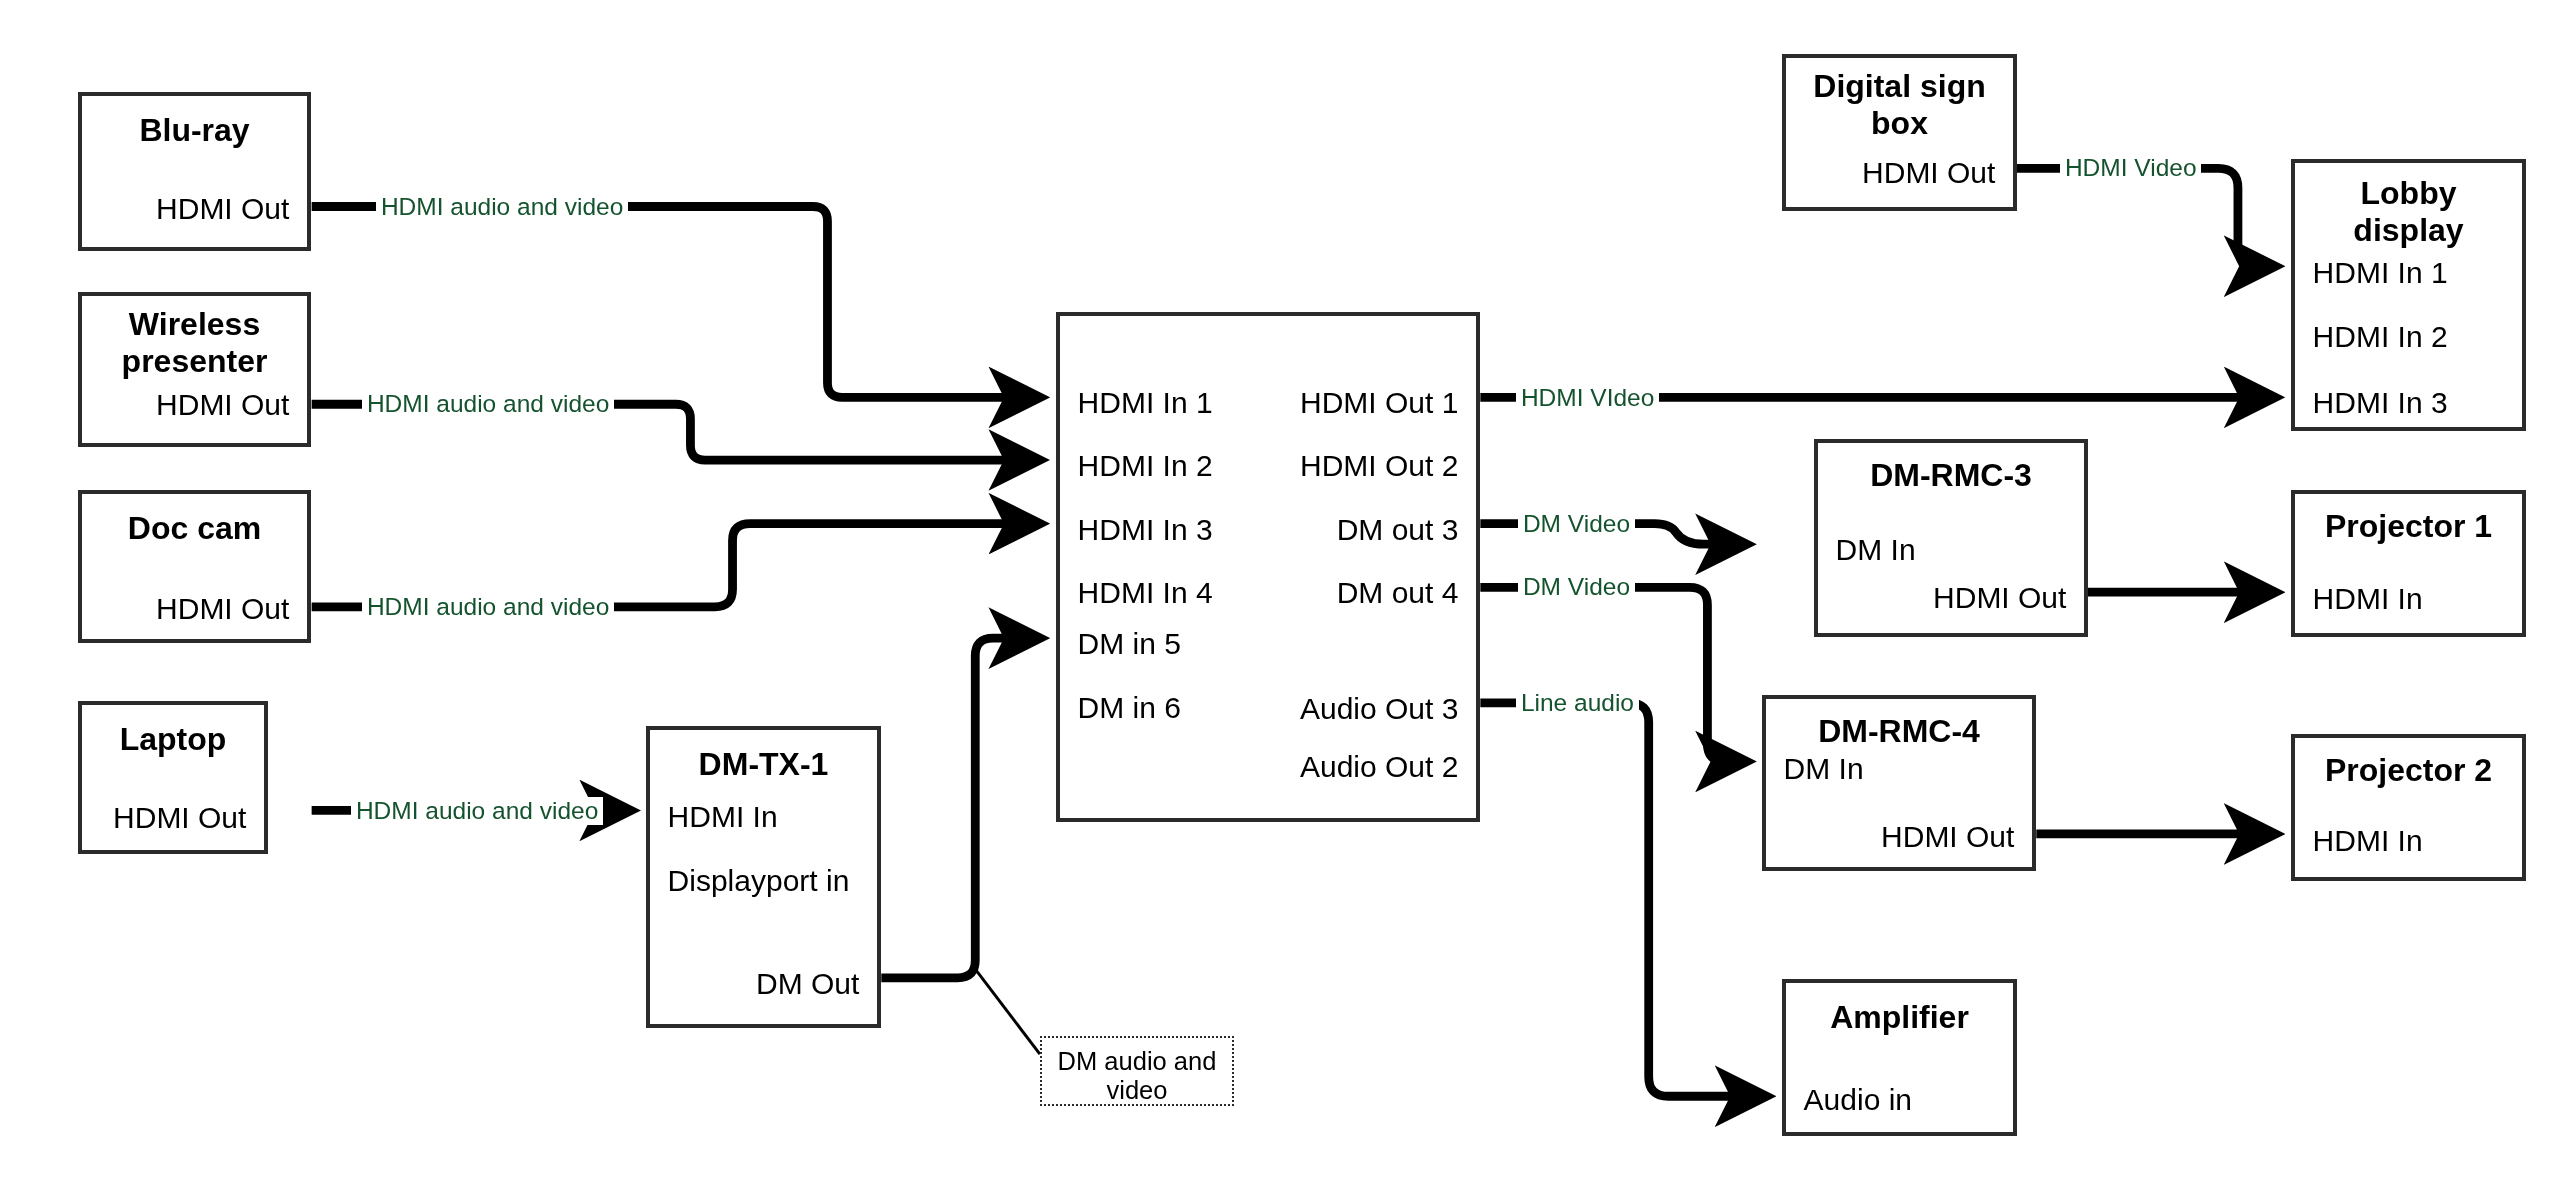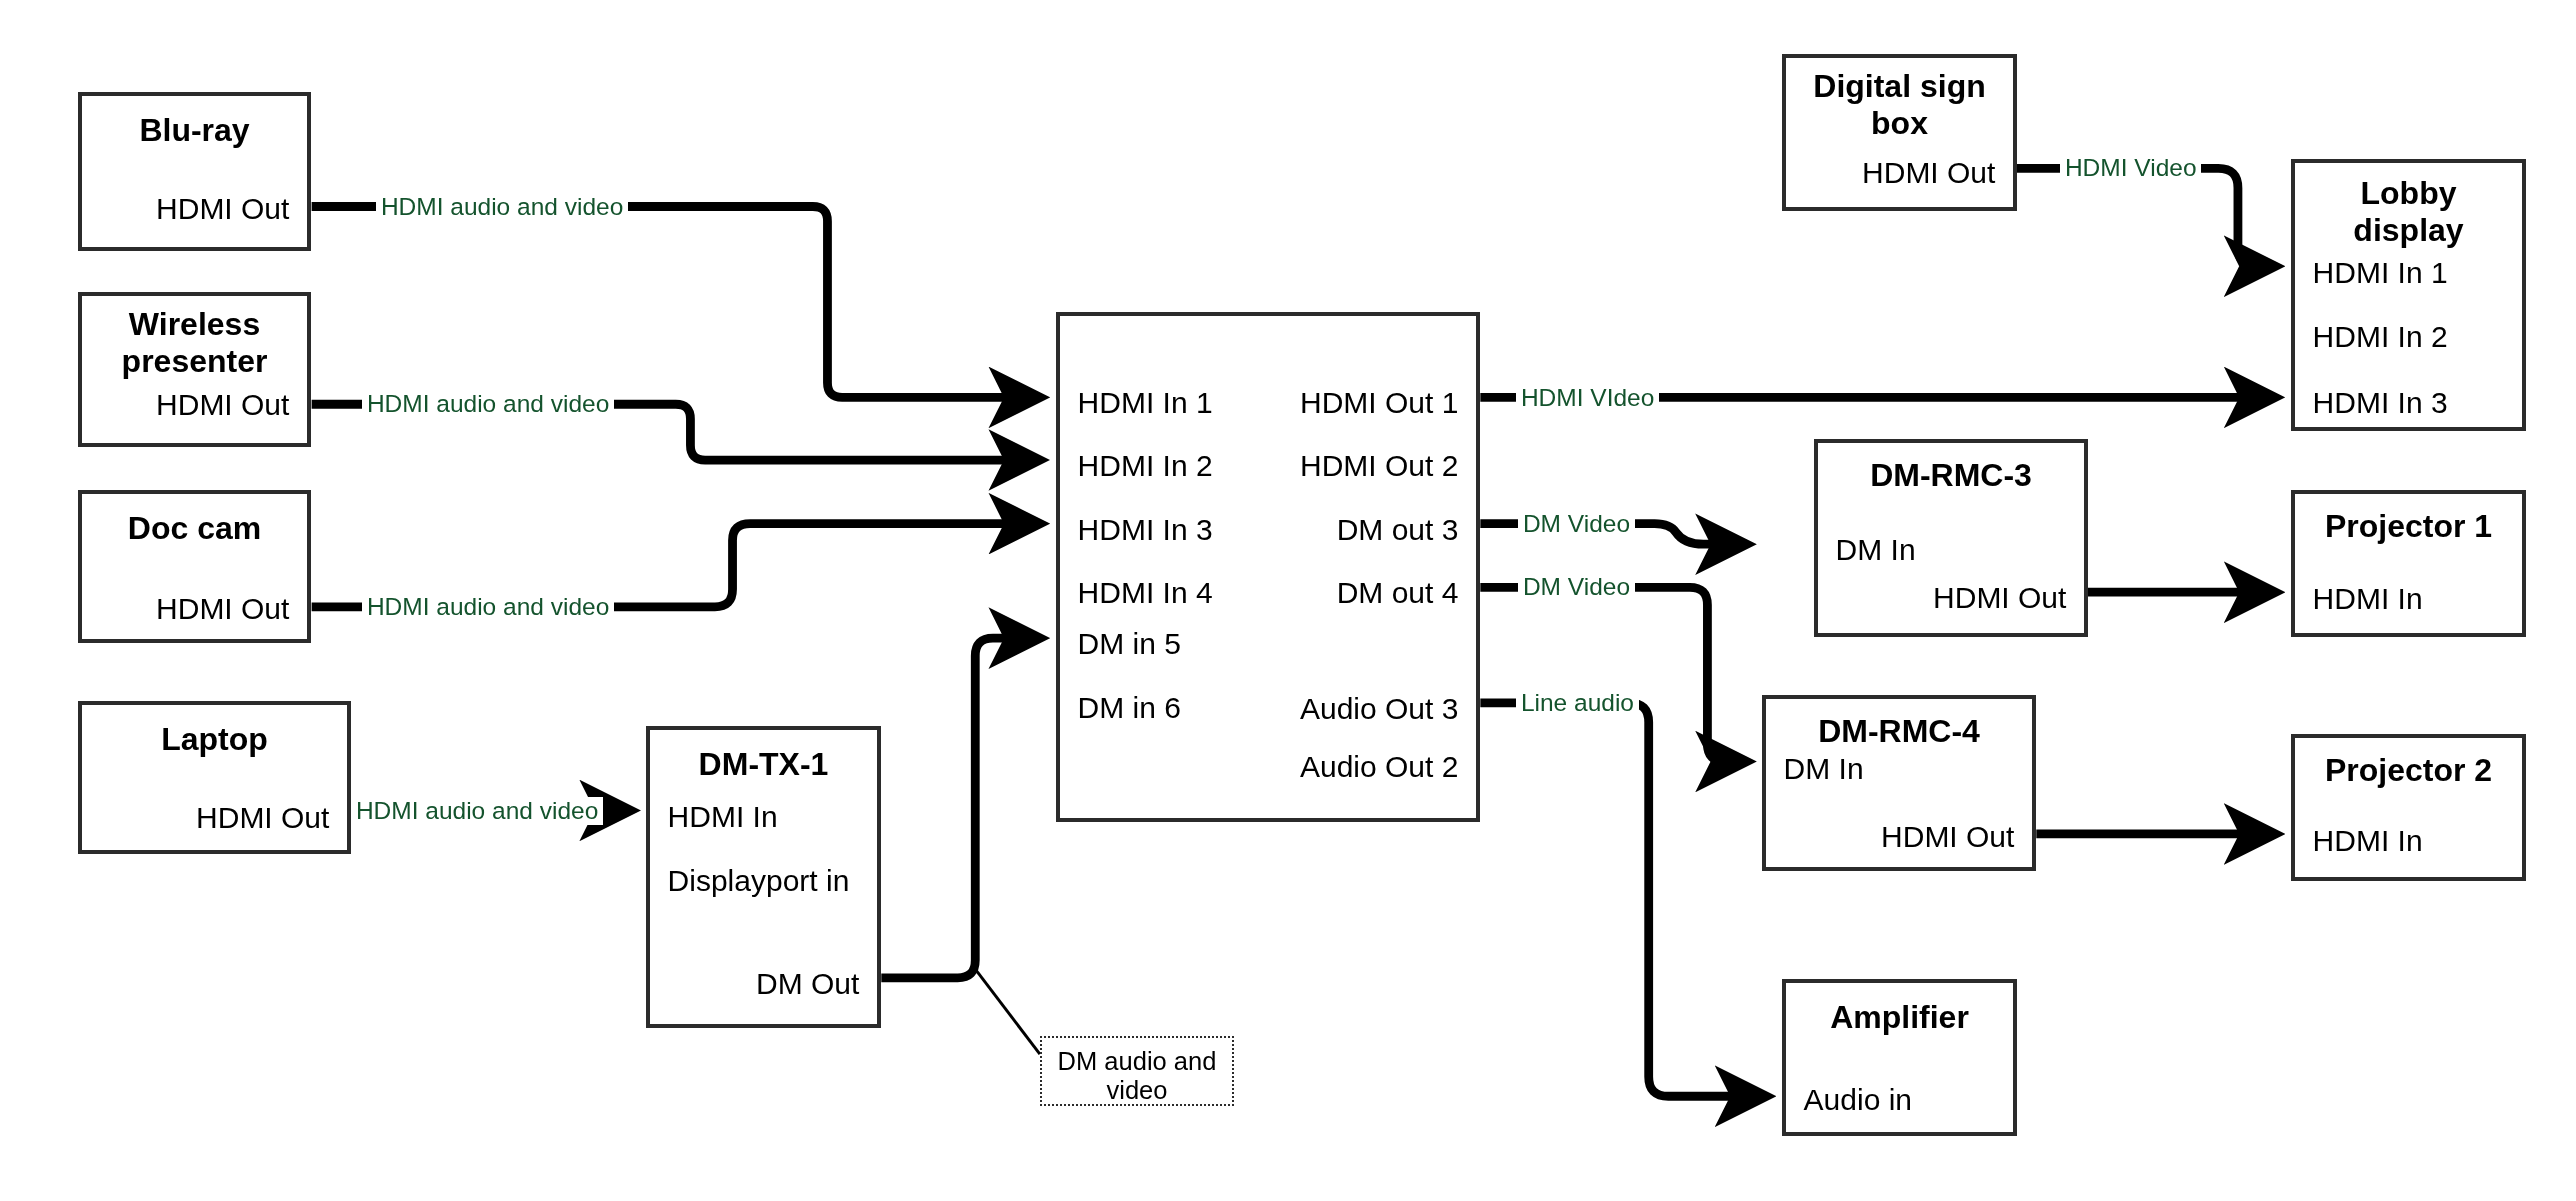--- a/index.html
+++ b/index.html
@@ -139,21 +139,21 @@
     <div class="title" style="top:9.8px;">Wireless</div>
     <div class="title" style="top:47px;">presenter</div>
     <div class="port right" style="top:92px;">HDMI Out</div>
   </div>
 
   <div class="box" style="left:78px; top:490px; width:233px; height:153px;">
     <div class="title" style="top:15.7px;">Doc cam</div>
     <div class="port right" style="top:98px;">HDMI Out</div>
   </div>
 
-  <div class="box" style="left:78px; top:701px; width:273px; height:153px;">
+  <div class="box" style="left:78px; top:701px; width:190px; height:153px;">
     <div class="title" style="top:15.7px;">Laptop</div>
     <div class="port right" style="top:96px;">HDMI Out</div>
   </div>
 
   <div class="box" style="left:646px; top:726px; width:235px; height:302px;">
     <div class="title" style="top:15.7px;">DM-TX-1</div>
     <div class="port left" style="top:70px;">HDMI In</div>
     <div class="port left" style="top:134px;">Displayport in</div>
     <div class="port right" style="top:237px;">DM Out</div>
   </div>

